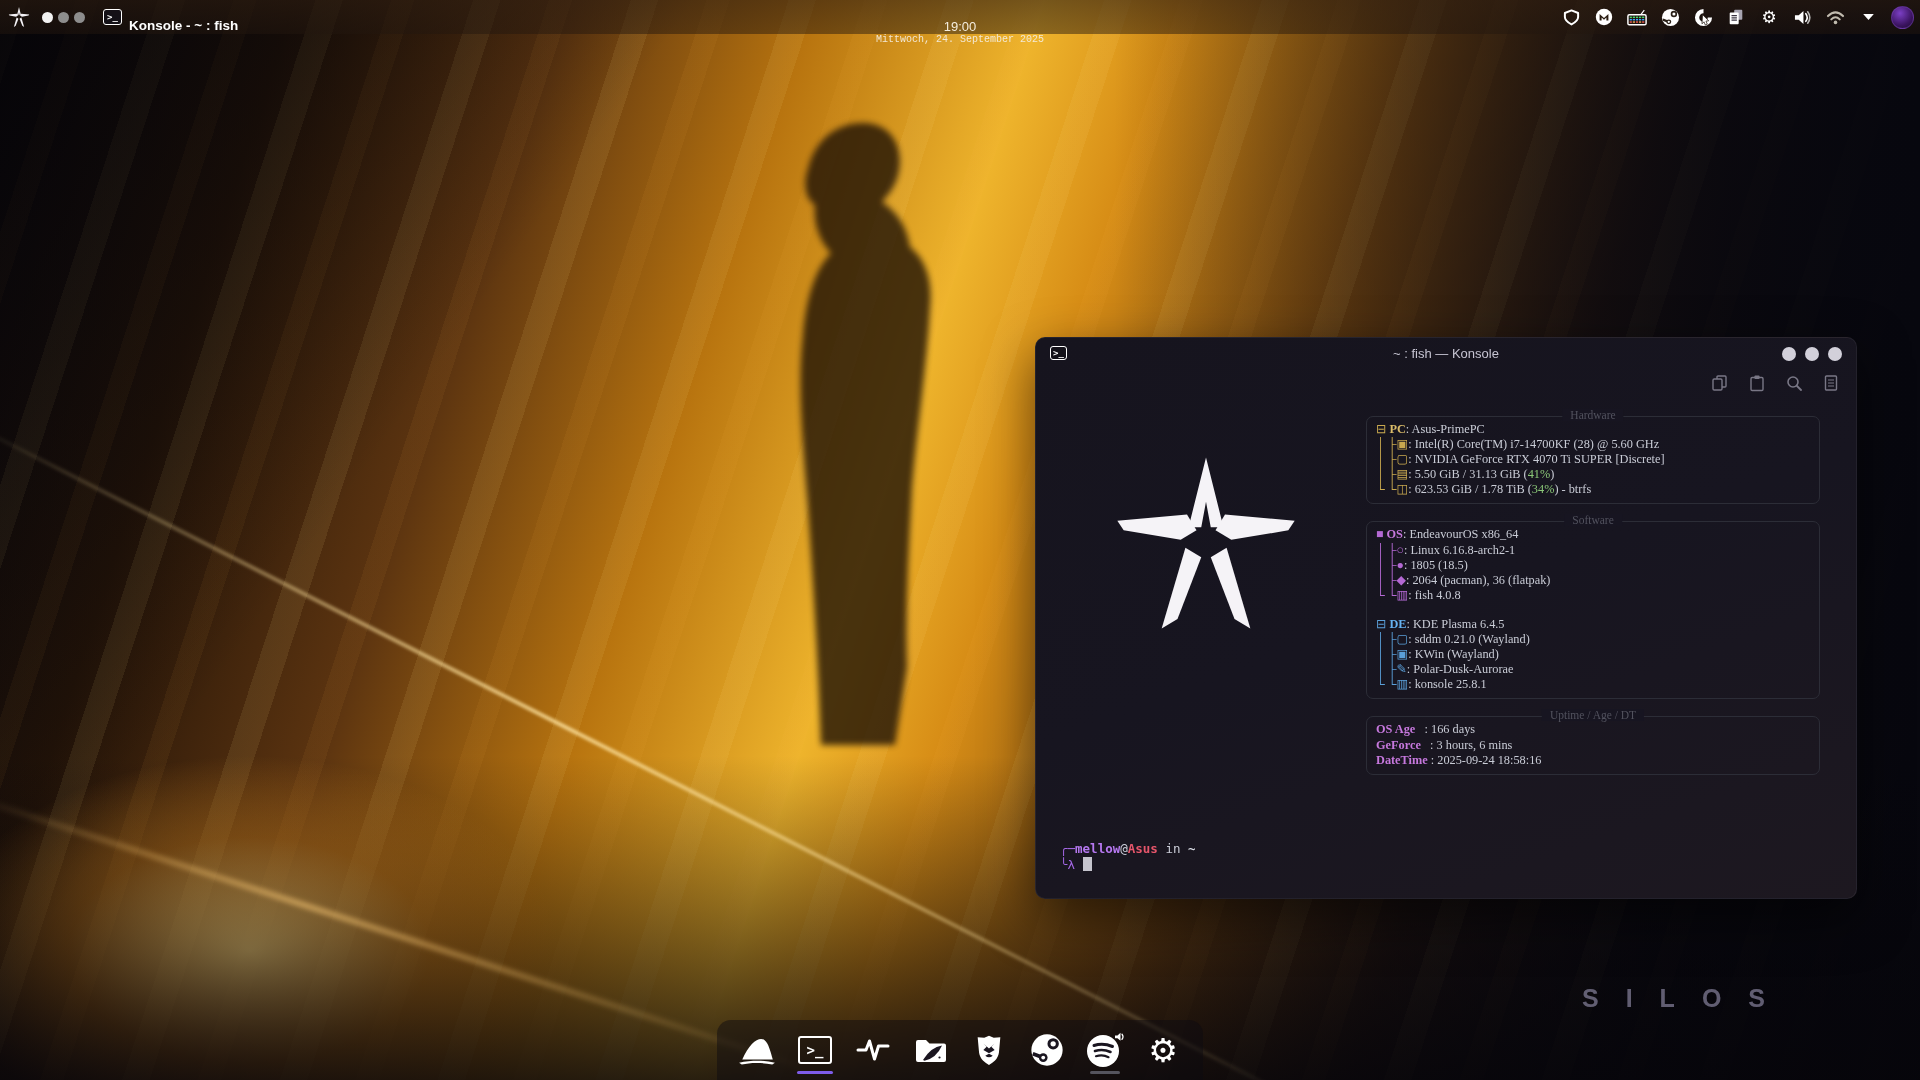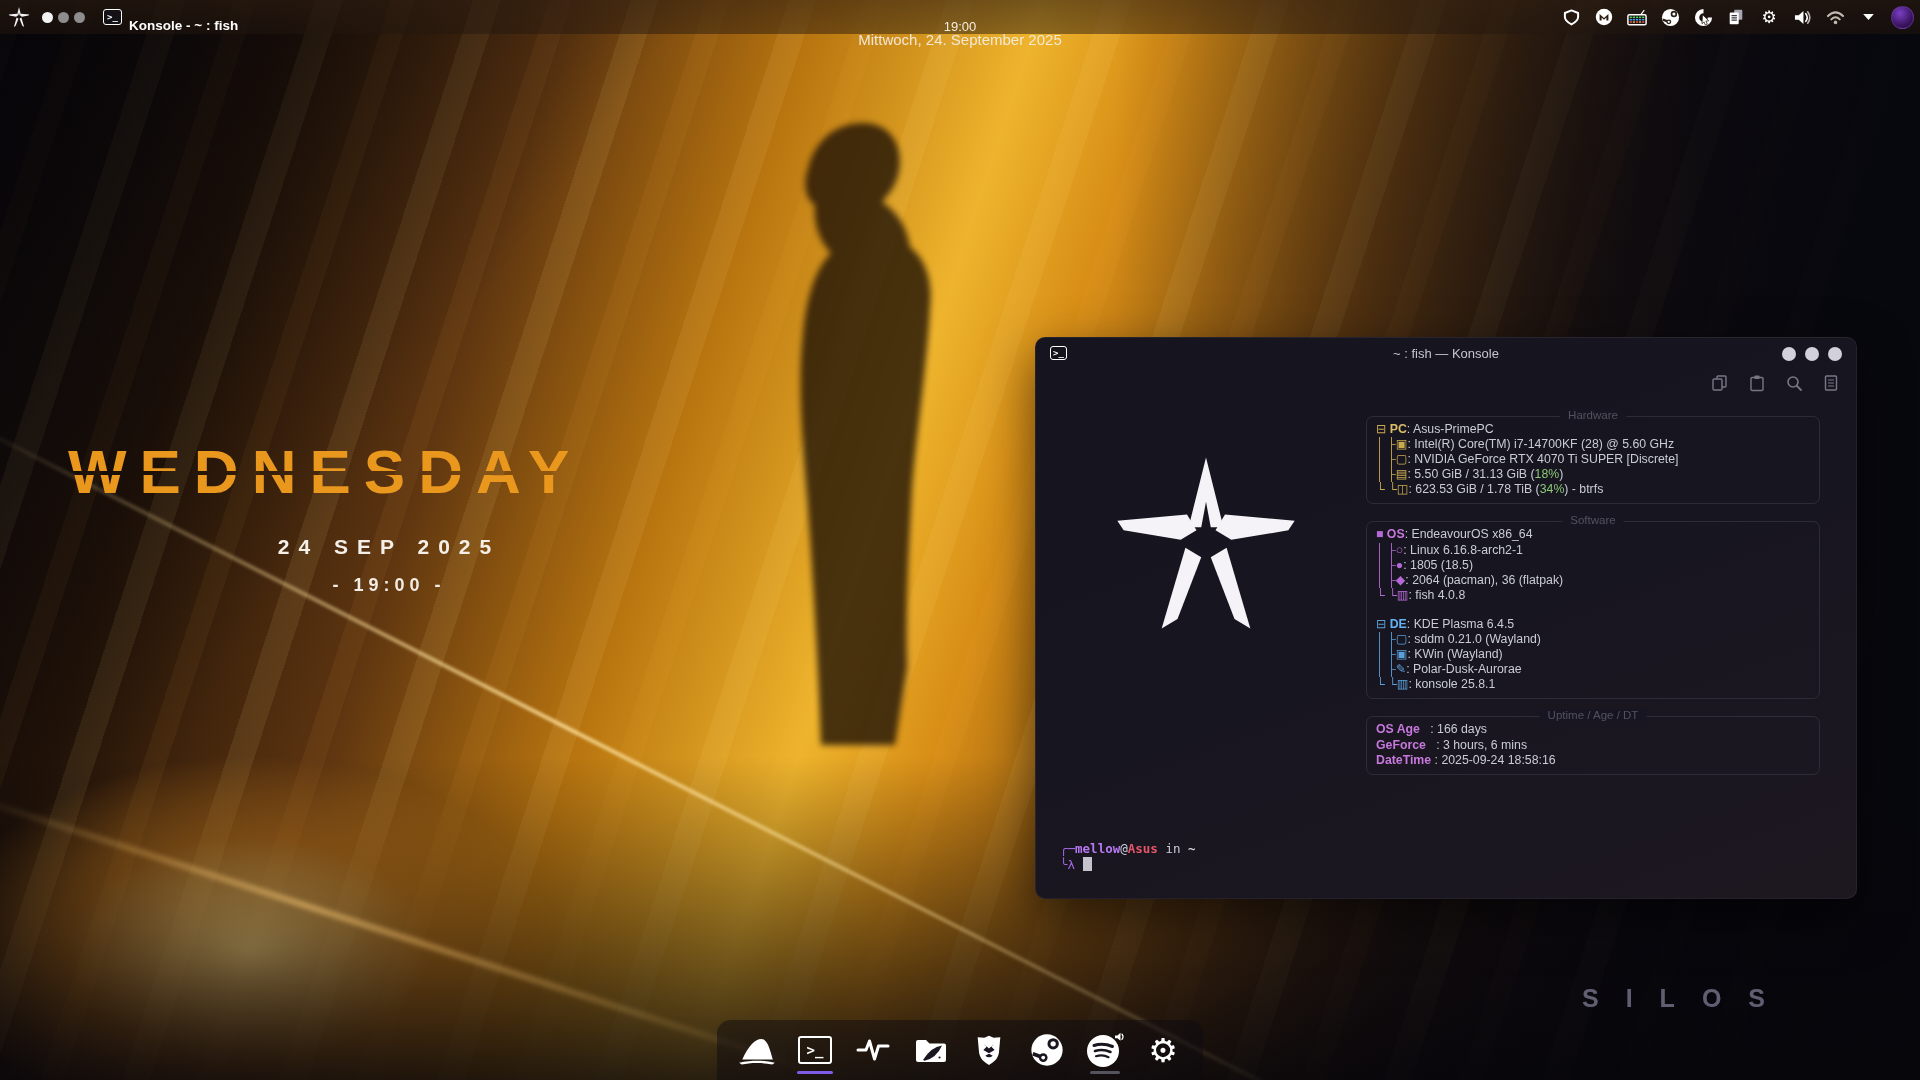--- a/index.html
+++ b/index.html
@@ -38,21 +38,21 @@
     background:linear-gradient(to bottom, rgba(44,28,16,.62), rgba(34,22,14,.48)); display:flex; align-items:center; z-index:40; }
   .tp-left { display:flex; align-items:center; gap:8px; padding-left:8px; }
   .tp-star { width:22px; height:22px; }
   .pager-dots { display:flex; gap:5px; margin-left:4px; }
   .pager-dot { width:11px; height:11px; border-radius:50%; background:#8d8d8d; }
   .pager-dot.active { background:#f2f2f2; }
   .task-entry { display:flex; align-items:center; gap:7px; margin-left:10px; }
   .task-title { color:#ffffff; font-size:13.5px; font-weight:700;margin-top:16px; }
   .tp-clock { position:absolute; left:50%; top:0; transform:translateX(-50%); height:34px; text-align:center; color:#f4ecdd; }
   .tp-time { font-size:13px; line-height:15px; margin-top:19px; }
-  .tp-date { font-size:15px; line-height:12px; opacity:.95; }
+  .tp-date { font-size:10px; line-height:12px; opacity:.95;font-family:Liberation Mono, monospace; }
   .tp-tray { position:absolute; right:6px; top:0; height:34px; display:flex; align-items:center; gap:13px; }
   .tray-icon { width:20px; height:20px; display:flex; align-items:center; justify-content:center; }
   .gear-glyph { font-size:17px; color:#fff; line-height:1; font-family:"DejaVu Sans", sans-serif; }
   .launcher-orb { width:23px; height:23px; border-radius:50%;
     background:radial-gradient(circle at 38% 30%, #7b3fc4, #3b1460 62%, #1c0a32 100%); border:1px solid rgba(120,70,180,.5); }
 
   
   .konsole-glyph { border:1.5px solid #fff; border-radius:3px; background:rgba(20,18,26,.85); color:#fff;
     font-family:"DejaVu Sans Mono", monospace; font-weight:700; display:flex; align-items:center; justify-content:center; }
 
@@ -64,21 +64,21 @@
   .t-title { position:absolute; left:0; right:0; top:0; text-align:center; line-height:32px; font-size:13px; color:#c6c4d2; }
   .t-app-icon { position:absolute; left:14px; top:8px; width:17px; height:14px; font-size:9px; }
   .t-winbtns { position:absolute; right:14px; top:9px; display:flex; gap:9px; }
   .t-winbtn { width:14px; height:14px; border-radius:50%; background:#d2d0da; }
   .t-toolbar { position:absolute; right:16px; top:36px; display:flex; gap:19px; }
   .t-toolbtn { width:18px; height:18px; opacity:.75; }
 
   .fetch-logo { position:absolute; left:56px; top:110px; width:228px; height:190px; }
 
   .fetch-info { position:absolute; left:330px; top:78px; right:36px;
-    font-family:Liberation Sans, sans-serif; font-size:12.3px; }
+    font-family:Liberation Serif, serif; font-size:12.3px; }
   .tbox { position:relative; border:1px solid #2c2d37; border-radius:7px; padding:5px 9px 6px; margin-bottom:17px; }
   .tbox-label { position:absolute; top:-8px; left:50%; transform:translateX(-50%); background:#171521;
     padding:0 8px; font-size:11.5px; color:#52525e; white-space:nowrap; }
   .tline { white-space:pre; line-height:15.1px; }
   .tgap { height:14px; }
 
   .s-fg{color:#c9ccd6} .s-fgb{color:#d8dbe4;font-weight:700}
   .s-y{color:#c9a94f} .s-yb{color:#dcbd6a;font-weight:700}
   .s-g{color:#8bc878}
   .s-m{color:#b469d4} .s-mb{color:#c678dd;font-weight:700}
@@ -105,25 +105,20 @@
 
 <div class="screen">
 
   <div class="wallpaper"></div>
   <div class="light-streak"></div>
   <div class="light-streak2"></div>
   <svg class="silhouette" viewBox="0 0 270 640">
     <path fill="#1d1106" d="M128 18 C156 18 170 42 163 70 C160 82 153 90 147 97 C162 107 172 122 175 142 C188 152 198 172 195 202 C192 262 182 322 177 382 C174 442 170 502 172 562 L160 640 L86 640 C83 552 78 476 73 402 C68 340 62 282 68 230 C71 194 80 164 96 148 C86 138 78 120 80 100 C70 94 68 78 73 64 C80 34 102 18 128 18 Z" opacity="0.9"></path>
   </svg>
 
-  <div class="wp-text">
-    <div class="wp-weekday">WEDNESDAY</div>
-    <div class="wp-date">24 SEP 2025</div>
-    <div class="wp-time">- 19:00 -</div>
-  </div>
   <div class="wp-watermark">SILOS</div>
 
   <div class="top-panel">
     <div class="tp-left">
       <svg class="tp-star" viewBox="0 0 120 120">
         <g fill="#f5f3f7">
           <path d="M60 6 L71 50 L63 50 L60 34 L57 50 L49 50 Z"></path>
           <path d="M4 46 L48 42 L54 52 L44 58 L8 52 Z"></path>
           <path d="M116 46 L72 42 L66 52 L76 58 L112 52 Z"></path>
           <path d="M47 63 L57 69 L42 108 L32 114 Z"></path>
@@ -268,21 +263,21 @@
         <path d="M73 63 L63 69 L78 108 L88 114 Z"></path>
       </g>
     </svg>
 
     <div class="fetch-info" id="fetch-info">
         <div class="tbox">
           <div class="tbox-label">Hardware</div>
           <div class="tline"><span class="s-y">⊟ </span><span class="s-yb">PC</span><span class="s-fg">: </span><span class="s-fg">Asus-PrimePC</span></div>
           <div class="tline"><span class="s-y">│ ├▣</span><span class="s-fg">: </span><span class="s-fg">Intel(R) Core(TM) i7-14700KF (28) @ 5.60 GHz</span></div>
           <div class="tline"><span class="s-y">│ ├▢</span><span class="s-fg">: </span><span class="s-fg">NVIDIA GeForce RTX 4070 Ti SUPER [Discrete]</span></div>
-          <div class="tline"><span class="s-y">│ ├▤</span><span class="s-fg">: </span><span class="s-fg">5.50 GiB / 31.13 GiB (</span><span class="s-g">18%</span><span class="s-fg">)</span></div>
+          <div class="tline"><span class="s-y">│ ├▤</span><span class="s-fg">: </span><span class="s-fg">5.50 GiB / 31.13 GiB (</span><span class="s-g">41%</span><span class="s-fg">)</span></div>
           <div class="tline"><span class="s-y">└ └◫</span><span class="s-fg">: </span><span class="s-fg">623.53 GiB / 1.78 TiB (</span><span class="s-g">34%</span><span class="s-fg">) - btrfs</span></div>
         </div>
         <div class="tbox">
           <div class="tbox-label">Software</div>
           <div class="tline"><span class="s-m">■ </span><span class="s-mb">OS</span><span class="s-fg">: </span><span class="s-fg">EndeavourOS x86_64</span></div>
           <div class="tline"><span class="s-m">│ ├○</span><span class="s-fg">: </span><span class="s-fg">Linux 6.16.8-arch2-1</span></div>
           <div class="tline"><span class="s-m">│ ├●</span><span class="s-fg">: </span><span class="s-fg">1805 (18.5)</span></div>
           <div class="tline"><span class="s-m">│ ├◆</span><span class="s-fg">: </span><span class="s-fg">2064 (pacman), 36 (flatpak)</span></div>
           <div class="tline"><span class="s-m">└ └▥</span><span class="s-fg">: </span><span class="s-fg">fish 4.0.8</span></div>
           <div class="tgap"></div>

